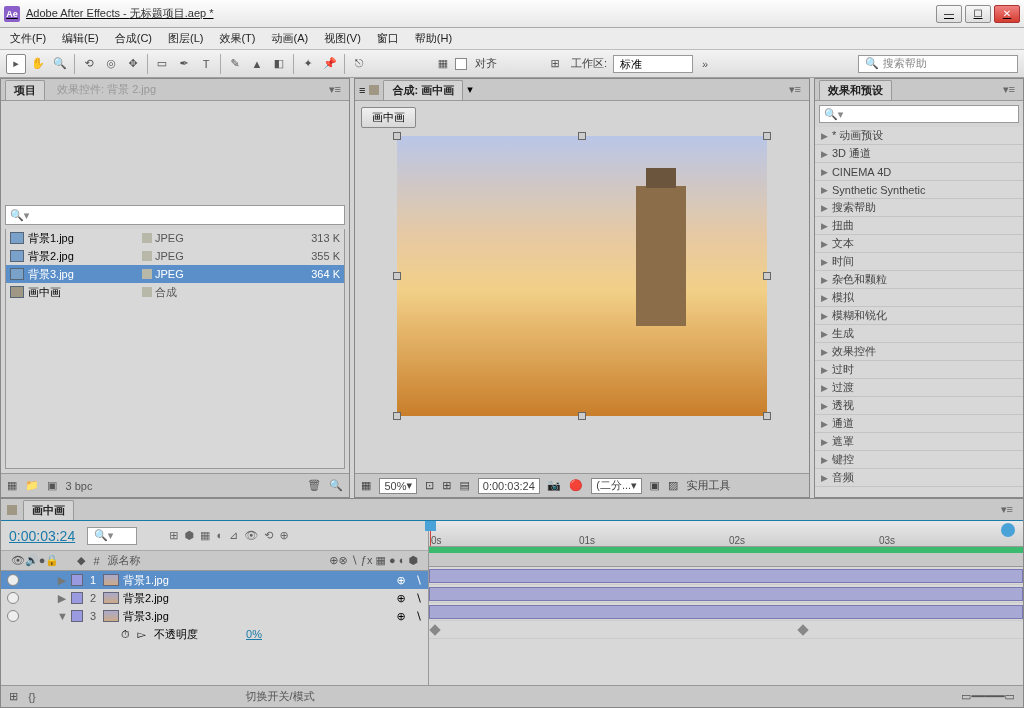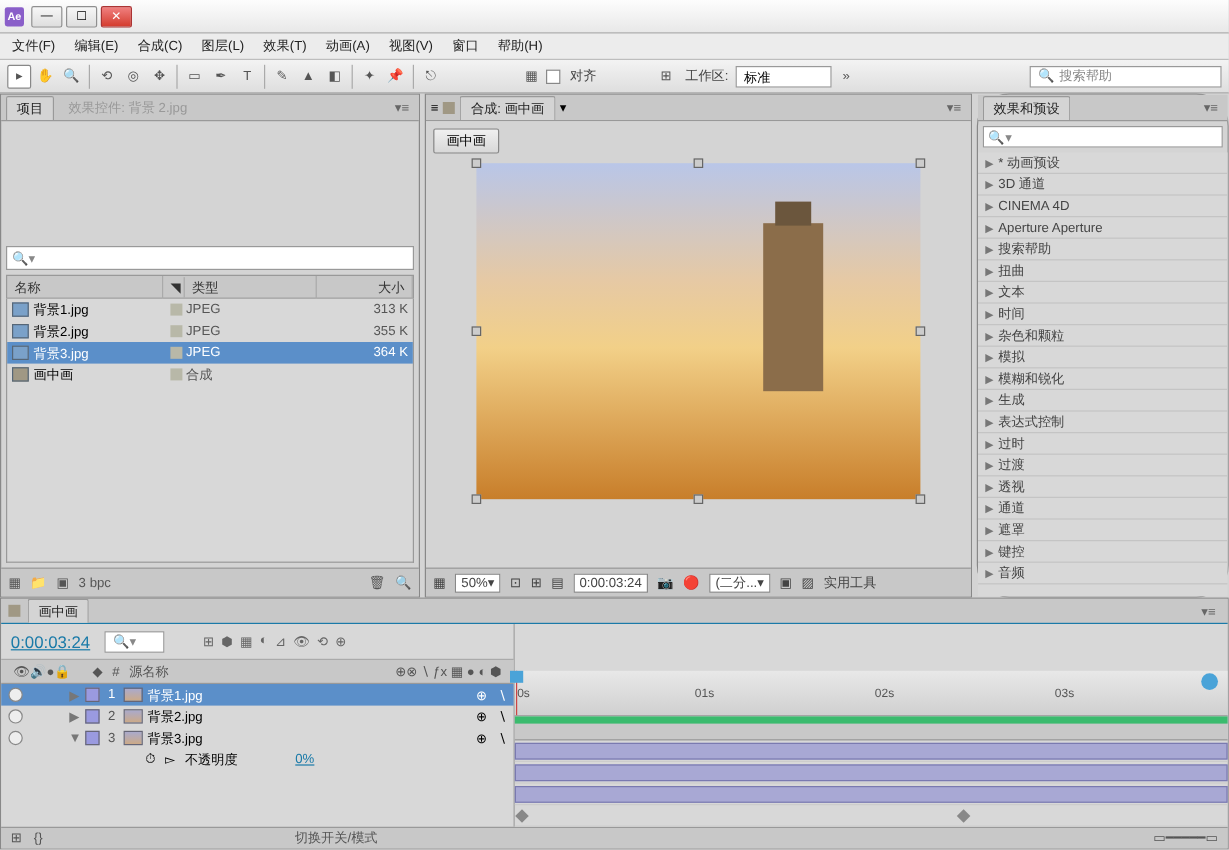--- a/index.html
+++ b/index.html
@@ -1,18 +1,18 @@
 <!DOCTYPE html>
 <html><head>
 <meta charset="utf-8">
 <style>
 * { margin: 0; padding: 0; box-sizing: border-box; font-family: "Microsoft YaHei", Tahoma, sans-serif; font-size: 11px; }
 body { background: #d4d4d4; width: 1024px; height: 708px; overflow: hidden; }
 
-.titlebar { height: 28px; background: linear-gradient(#fdfdfd, #e8e8e8); border-bottom: 1px solid #aaa; display: flex; align-items: center; padding: 0 4px; }
+.titlebar { height: 28px; background: linear-gradient(#fdfdfd, #e8e8e8); border-bottom: 1px solid #aaa; display: flex; align-items: center; padding: 0 4px; text-decoration: underline; }
 .titlebar .ae-icon { width: 16px; height: 16px; background: #8a5fc9; border-radius: 2px; margin-right: 6px; display:flex; align-items:center; justify-content:center; color:#fff; font-size:9px; font-weight:bold;}
 .titlebar .title { flex: 1; color: #333; }
 .win-btns { display: flex; gap: 3px; }
 .win-btn { width: 26px; height: 18px; border: 1px solid #8f8f8f; background: linear-gradient(#f7f7f7, #dedede); border-radius: 2px; display: flex; align-items: center; justify-content: center; font-size: 10px; }
 .win-btn.close { background: linear-gradient(#f08080, #d43c2e); color: #fff; border-color: #a33; }
 
 .menubar { height: 22px; background: #ececec; border-bottom: 1px solid #bdbdbd; display: flex; align-items: center; padding: 0 4px; gap: 4px; }
 .menubar span { padding: 14px 6px; color: #222; }
 
 .toolbar { height: 28px; background: linear-gradient(#f3f3f3, #dedede); border-bottom: 1px solid #a0a0a0; display: flex; align-items: center; padding: 0 6px; gap: 2px; }
@@ -21,21 +21,21 @@
 .tool-sep { width: 1px; height: 20px; background: #aaa; margin: 0 2px; }
 .tool-label { color: #444; margin: 0 4px; }
 .tool-select { background: #fff; border: 1px solid #999; padding: 1px 18px 1px 6px; min-width: 80px; height: 18px; position: relative; }
 .tool-search { background: #fff; border: 1px solid #999; padding: 1px 6px; width: 160px; height: 18px; display:flex; align-items:center; gap:4px; color:#888; }
 .tool-check { width:12px; height:12px; border:1px solid #888; background:#fff; margin-right:2px;}
 
 .workspace { display: flex; height: 420px; background: #d4d4d4; }
 .panel { background: #d4d4d4; border: 1px solid #888; display: flex; flex-direction: column; }
 .panel-tabs { height: 22px; background: #c8c8c8; border-bottom: 1px solid #999; display: flex; align-items: center; padding: 0 4px; gap: 4px; }
 .panel-tab { padding: 2px 8px; color: #555; }
-.panel-tab.active { background: #d4d4d4; border: 1px solid #999; border-bottom: none; color: #222; border-radius: 2px 2px 0 0; }
+.panel-tab.active { background: #d4d4d4; border: 1px solid #999; border-bottom: none; color: #222; border-radius: 2px 2px 0 0; font-weight: bold; }
 .panel-tab.dim { color: #999; }
 .panel-menu { margin-left: auto; color: #666; padding: 0 4px; }
 
 .project-panel { width: 350px; }
 .project-body { flex: 1; display: flex; flex-direction: column; padding: 4px; }
 .proj-searchbar { background:#fff; border:1px solid #999; height:20px; display:flex; align-items:center; padding:0 4px; color:#888; margin-bottom:4px;}
 .proj-header { display: flex; background: #c8c8c8; border: 1px solid #999; height: 20px; align-items: center; }
 .proj-col { padding: 2px 6px; border-right: 1px solid #aaa; color: #333; }
 .proj-list { background: #d8d8d8; border: 1px solid #999; border-top: none; flex: 1; }
 .proj-row { display: flex; align-items: center; height: 18px; padding: 0 4px; gap: 4px; }
@@ -57,21 +57,21 @@
 .viewer-img { width: 100%; height: 100%; background: linear-gradient(180deg,#b9c6e8 0%,#e6c9a4 35%,#f2d088 55%,#c87e2a 100%); position:relative; overflow:hidden;}
 .tower { position:absolute; right:22%; top:18%; width:50px; height:140px; background:#8b6d4a; }
 .tower::before{content:"";position:absolute;top:-18px;left:10px;width:30px;height:20px;background:#6b563d;}
 .handle { position: absolute; width: 8px; height: 8px; background: #ccc; border: 1px solid #666; }
 .h-tl{top:-4px;left:-4px}.h-tm{top:-4px;left:50%;margin-left:-4px}.h-tr{top:-4px;right:-4px}
 .h-ml{top:50%;left:-4px;margin-top:-4px}.h-mr{top:50%;right:-4px;margin-top:-4px}
 .h-bl{bottom:-4px;left:-4px}.h-bm{bottom:-4px;left:50%;margin-left:-4px}.h-br{bottom:-4px;right:-4px}
 .comp-footer { height: 24px; background: #c8c8c8; border-top: 1px solid #999; display: flex; align-items: center; padding: 0 6px; gap: 8px; color: #444; width:100%; margin-top:auto;}
 .comp-footer .sel { background:#fff; border:1px solid #888; padding:0 4px; height:16px; display:inline-flex; align-items:center;}
 
-.effects-panel { width: 210px; border-radius: 27px; }
+.effects-panel { width: 210px; }
 .effects-body { flex: 1; background: #d8d8d8; overflow-y: auto; }
 .eff-search { margin:4px; background:#fff; border:1px solid #999; height:18px; display:flex; align-items:center; padding:0 4px; color:#888;}
 .eff-item { display: flex; align-items: center; height: 18px; padding: 0 6px; border-bottom: 1px solid #c4c4c4; color: #444; gap: 4px; }
 .eff-arrow { color: #777; font-size:9px;}
 
 .timeline { height: 210px; background: #d4d4d4; border: 1px solid #888; display: flex; flex-direction: column; }
 .tl-tabs { height: 22px; background: #c8c8c8; border-bottom: 1px solid #1a7aa8; display: flex; align-items: center; padding: 0 6px; gap:6px;}
 .tl-header { height: 30px; display: flex; align-items: center; padding: 0 8px; gap: 12px; border-bottom: 1px solid #aaa; }
 .tl-time { color: #1a7aa8; font-size: 14px; text-decoration: underline; }
 .tl-search { background:#fff; border:1px solid #999; padding:1px 6px; width:50px; height:18px; display:flex;align-items:center;color:#888;}
@@ -82,37 +82,40 @@
 .tl-row { display: flex; align-items: center; height: 18px; padding: 0 6px; gap: 4px; }
 .tl-row.sel { background: #5b8fc9; color: #fff; }
 .eye{width:12px;height:12px;border:1px solid #888;border-radius:50%;background:#eee;}
 .tw{color:#777;width:10px;text-align:center;}
 .sq{width:12px;height:12px;background:#9a9ae0;border:1px solid #667;}
 .num{width:12px;text-align:center;color:#555;}
 .tl-row.sel .num{color:#fff;}
 .thumb{width:16px;height:12px;background:linear-gradient(#aac,#ca8);border:1px solid #667;}
 .lname{width:90px;}
 .tl-right { flex: 1; background: #d8d8d8; position: relative; }
-.tl-ruler { height: 38px; background: linear-gradient(#e8e8e8,#d0d0d0); border-bottom: 1px solid #999; position: relative; margin-top: 39px; }
+.tl-ruler { height: 26px; background: linear-gradient(#e8e8e8,#d0d0d0); border-bottom: 1px solid #999; position: relative; }
 .tl-ruler .tick { position: absolute; top: 14px; color: #555; font-size: 10px; }
 .tl-track { height: 18px; position: relative; border-bottom: 1px solid #ccc; }
 .clip { position: absolute; top: 2px; height: 14px; background: #a8a8d4; border: 1px solid #7a7ab0; }
 .clip.green { background:#3bbb6e; height:6px; top:0; border:none;}
 .playhead { position:absolute; top:0; bottom:0; width:1px; background:#c44; left:1px;}
 .playhead::before{content:"";position:absolute;top:0;left:-5px;width:11px;height:10px;background:#4aa3d8;}
 .key { position:absolute; width:8px; height:8px; background:#888; transform:rotate(45deg); top:5px;}
 .tl-footer { height: 22px; background: #c8c8c8; border-top: 1px solid #999; display: flex; align-items: center; padding: 0 8px; color: #555; gap:10px;}
 .opacity-row { padding-left: 120px; display:flex; align-items:center; gap:8px;}
 .pct { color:#1a7aa8; text-decoration:underline;}
 </style>
 </head>
 <body>
 
 <div class="titlebar">
   <div class="ae-icon">Ae</div>
+  <div class="title">
+    <span>Adobe After Effects</span> - <span>无标题项目.aep *</span>
+  </div>
   <div class="win-btns">
     <div class="win-btn">—</div>
     <div class="win-btn">☐</div>
     <div class="win-btn close">✕</div>
   </div>
 </div>
 
 <div class="menubar">
   <span>文件(F)</span>
   <span>编辑(E)</span>
@@ -163,26 +166,20 @@
 
   <div class="panel project-panel">
     <div class="panel-tabs">
       <span class="panel-tab active">项目</span>
       <span class="panel-tab dim">效果控件: 背景 2.jpg</span>
       <span class="panel-menu">▾≡</span>
     </div>
     <div class="project-body">
       <div style="height:100px"></div>
       <div class="proj-searchbar">🔍▾</div>
-      <div class="proj-header">
-        <div class="proj-col" style="width:130px">名称</div>
-        <div class="proj-col" style="width:18px">◥</div>
-        <div class="proj-col" style="width:110px">类型</div>
-        <div class="proj-col" style="flex:1;text-align:right">大小</div>
-      </div>
       <div class="proj-list">
         <div class="proj-row">
           <div class="file-icon"></div>
           <div class="proj-name">背景1.jpg</div>
           <div class="proj-type">
               <div class="swatch"></div>
               <span>JPEG</span>
             </div>
           <div class="proj-size">313 K</div>
         </div>
@@ -281,21 +278,21 @@
       <div class="eff-item">
           <span class="eff-arrow">▶</span>
           <span>3D 通道</span>
         </div>
       <div class="eff-item">
           <span class="eff-arrow">▶</span>
           <span>CINEMA 4D</span>
         </div>
       <div class="eff-item">
           <span class="eff-arrow">▶</span>
-          <span>Aperture Aperture</span>
+          <span>Synthetic Synthetic</span>
         </div>
       <div class="eff-item">
           <span class="eff-arrow">▶</span>
           <span>搜索帮助</span>
         </div>
       <div class="eff-item">
           <span class="eff-arrow">▶</span>
           <span>扭曲</span>
         </div>
       <div class="eff-item">
@@ -317,21 +314,21 @@
       <div class="eff-item">
           <span class="eff-arrow">▶</span>
           <span>模糊和锐化</span>
         </div>
       <div class="eff-item">
           <span class="eff-arrow">▶</span>
           <span>生成</span>
         </div>
       <div class="eff-item">
           <span class="eff-arrow">▶</span>
-          <span>表达式控制</span>
+          <span>效果控件</span>
         </div>
       <div class="eff-item">
           <span class="eff-arrow">▶</span>
           <span>过时</span>
         </div>
       <div class="eff-item">
           <span class="eff-arrow">▶</span>
           <span>过渡</span>
         </div>
       <div class="eff-item">

